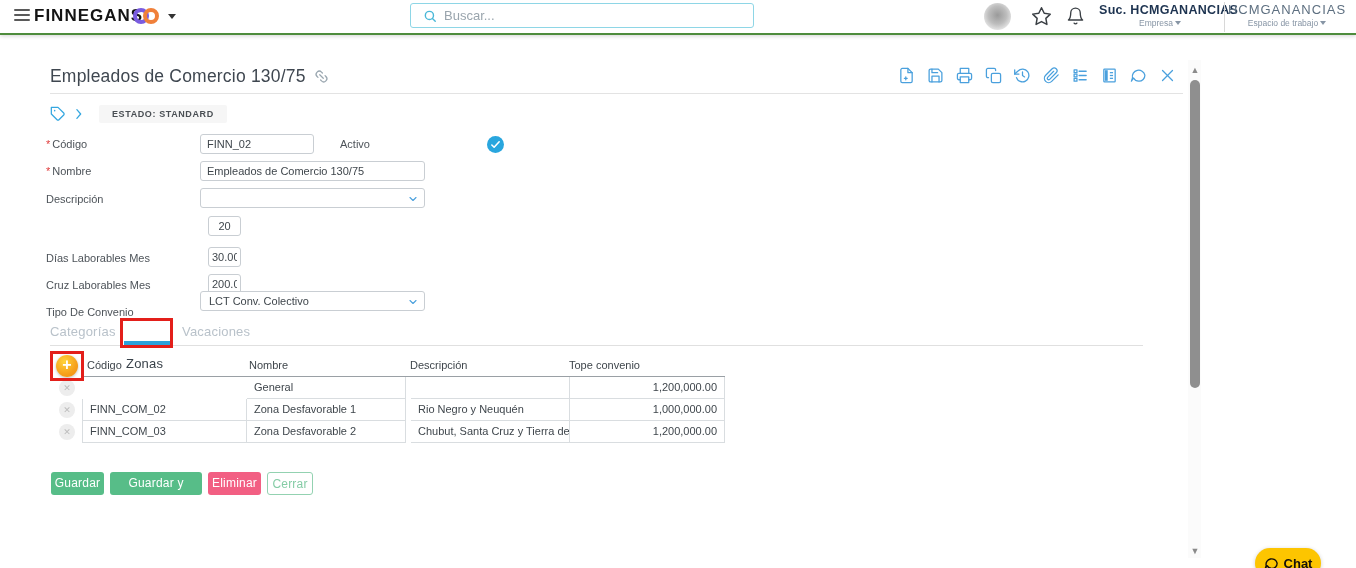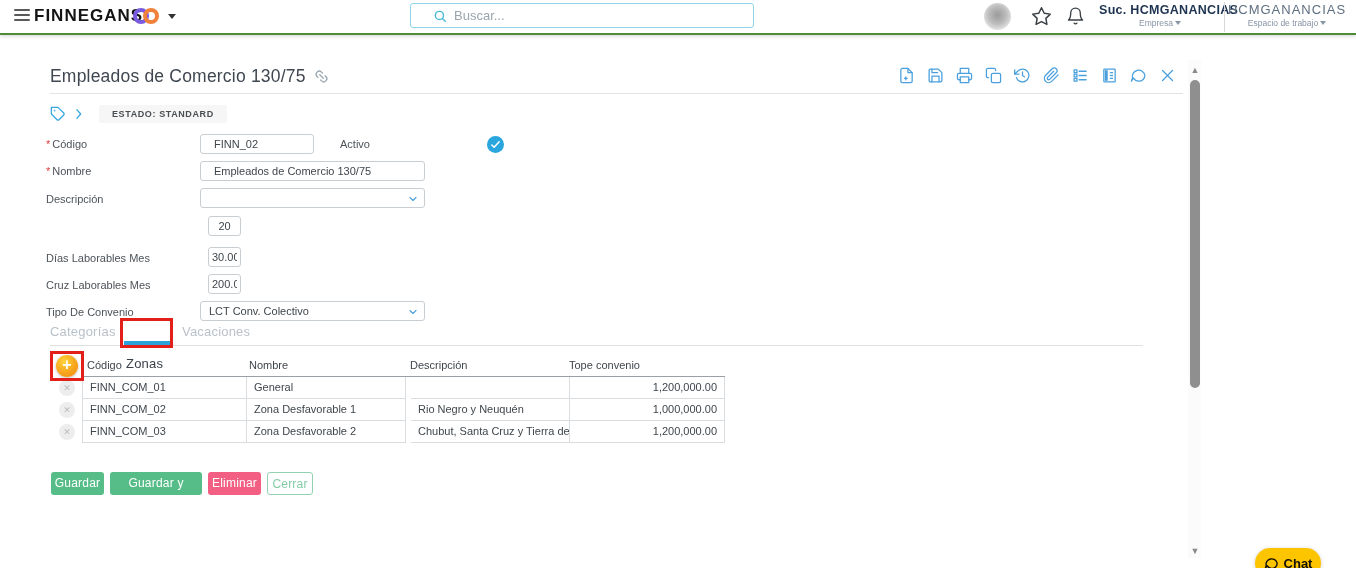--- a/index.html
+++ b/index.html
@@ -17,21 +17,21 @@
   .logo-rings { position:absolute; left:133px; top:8px; width:28px; height:17px; }
   .ring { position:absolute; width:16px; height:16px; border-radius:50%; }
   .ring.left  { left:0;  border:4.5px solid #7a5ce0; }
   .ring.right { left:10px; border:4.5px solid #f0803a; }
   .brand-caret { position:absolute; left:168px; top:14px; width:0; height:0;
                  border-left:4px solid transparent; border-right:4px solid transparent;
                  border-top:5px solid #333; }
 
   .searchbox { position:absolute; left:410px; top:3px; width:344px; height:25px;
                border:1px solid #8ed6e6; border-radius:3px; background:#fff;
-               display:flex; align-items:center; padding:0 22px; gap:7px; }
+               display:flex; align-items:center; padding:0 12px; gap:7px; }
   .searchbox input { border:none; outline:none; flex:1; font-size:13px; color:#444;
                      font-family:"Liberation Sans", sans-serif; }
   .searchbox input::placeholder { color:#9aa5ad; }
 
   .avatar { position:absolute; left:984px; top:3px; width:27px; height:27px; border-radius:50%;
             background:radial-gradient(circle at 50% 45%, #9a9a9a 0%, #bdbdbd 45%, #e9e9e9 78%, #fff 100%); }
   .hd-icon { position:absolute; top:6px; cursor:pointer; }
   .hd-star { left:1031px; }
   .hd-bell { left:1066px; }
   .ctx-block { position:absolute; top:2px; width:122px; text-align:center; cursor:pointer; }
@@ -57,21 +57,21 @@
   
   .status-row { position:absolute; left:50px; top:105px; display:flex; align-items:center; gap:6px; }
   .status-badge { background:#f6f6f6; border-radius:2px; height:18px; line-height:18px;
                   padding:0 13px; margin-left:8px; font-size:9px; font-weight:700;
                   letter-spacing:.6px; color:#4a4f54; }
 
   
   .f-label { position:absolute; left:46px; width:152px; font-size:11px; color:#4d5359; line-height:13px; }
   .req { color:#e03b3b; margin-right:2px; }
   .f-input { position:absolute; height:20px; border:1px solid #c9ced3; border-radius:3px;
-             font-size:11px; color:#3f464c; padding:0 13px; outline:none; background:#fff;
+             font-size:11px; color:#3f464c; padding:0 6px; outline:none; background:#fff;
              font-family:"Liberation Sans", sans-serif; }
   .f-select { position:absolute; height:20px; border:1px solid #c9ced3; border-radius:3px;
               background:#fff; font-size:11px; color:#3f464c; display:flex; align-items:center;
               padding:0 22px 0 8px; cursor:pointer; }
   .sel-caret { position:absolute; right:5px; top:4px; }
   .check-circle { position:absolute; left:487px; top:136px; width:17px; height:17px; border-radius:50%;
                   background:#29a6de; display:flex; align-items:center; justify-content:center; cursor:pointer; }
 
   
   .tab { position:absolute; top:324px; font-size:13px; color:#b9c2ca; cursor:pointer; letter-spacing:.2px; }
@@ -311,21 +311,21 @@
 
   <input class="f-input" style="left: 208px; top: 216px; width: 33px; text-align: center; padding: 0px 2px;" value="20">
 
   <div class="f-label" style="top:252px;">Días Laborables Mes</div>
   <input class="f-input" style="left: 208px; top: 247px; width: 33px; padding: 0px 3px;" value="30.00">
 
   <div class="f-label" style="top:279px;">Cruz Laborables Mes</div>
   <input class="f-input" style="left: 208px; top: 274px; width: 33px; padding: 0px 3px;" value="200.00">
 
   <div class="f-label" style="top:306px;">Tipo De Convenio</div>
-  <div class="f-select" style="left:200px; top:301px; width:225px;">
+  <div class="f-select" style="left:200px; top:291px; width:225px;">
     <span>LCT Conv. Colectivo</span>
     <span class="sel-caret">
       <svg width="12" height="12" viewBox="0 0 24 24" fill="none" stroke="#4aa0dd" stroke-width="2.2" stroke-linecap="round" stroke-linejoin="round">
         <polyline points="6 9 12 15 18 9"></polyline>
       </svg>
     </span>
   </div>
 
   <div class="tab" style="left:50px;">Categorías</div>
   <div class="tab active" style="left:126px;margin-top:32px;">Zonas</div>
@@ -342,21 +342,20 @@
     <div class="thead">
       <div class="thead-line"></div>
       <div class="th th-codigo">Código</div>
       <div class="th th-nombre">Nombre</div>
       <div class="th th-desc">Descripción</div>
       <div class="th th-tope">Tope convenio</div>
     </div>
 
     <div class="trow">
       <div class="row-del">✕</div>
-      <div class="cell c1">FINN_COM_01</div>
       <div class="cell c2">General</div>
       <div class="cell c3"></div>
       <div class="cell c4">1,200,000.00</div>
     </div>
     <div class="trow">
       <div class="row-del">✕</div>
       <div class="cell c1">FINN_COM_02</div>
       <div class="cell c2">Zona Desfavorable 1</div>
       <div class="cell c3">Rio Negro y Neuquén</div>
       <div class="cell c4">1,000,000.00</div>

